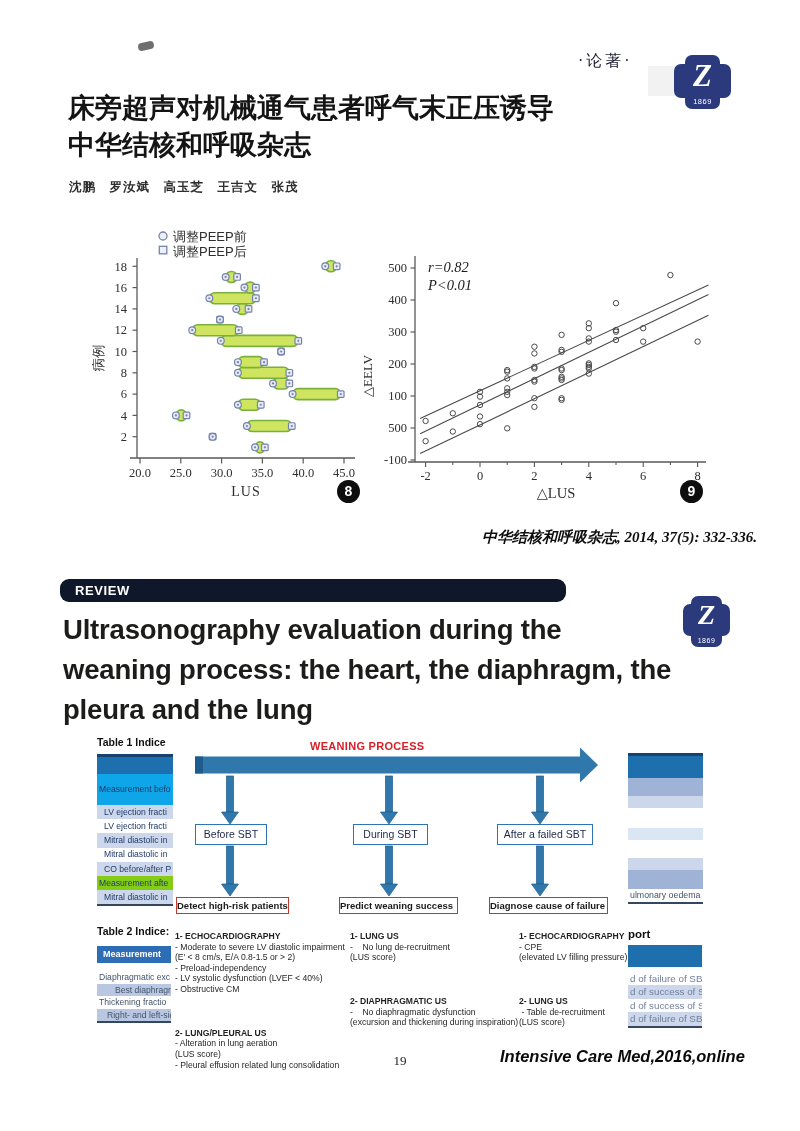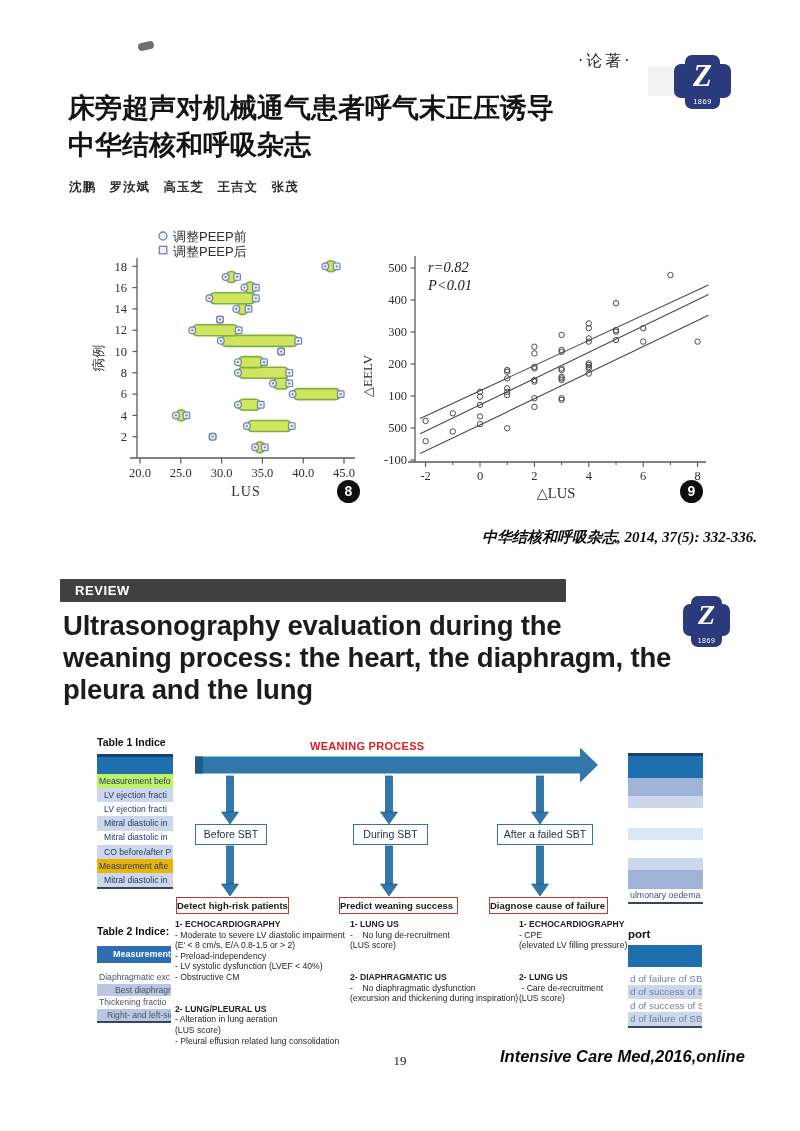--- a/index.html
+++ b/index.html
@@ -34,46 +34,46 @@
   .cn-title{left:68px;top:90px;width:620px;font-family:"Liberation Serif","DejaVu Serif",serif;
             font-size:27px;line-height:37px;font-weight:600;color:#141414;white-space:pre-line;}
   .authors{left:69px;top:179px;font-size:12.5px;font-weight:700;color:#2e2e2e;letter-spacing:1px;
            font-family:"Liberation Serif","DejaVu Serif",serif;}
 
   .fignum{width:23px;height:23px;border-radius:50%;background:#0e0e0e;color:#fff;
           font-weight:700;font-size:14px;line-height:23px;text-align:center;}
   .citation1{left:300px;top:528px;width:457px;text-align:right;font-size:15px;font-weight:700;
              font-style:italic;color:#0d0d0d;font-family:"Liberation Serif","DejaVu Serif",serif;}
 
-  .review-banner{left:60px;top:579px;width:506px;height:23px;background:#404040;border-radius:1px;}
+  .review-banner{left:60px;top:579px;width:506px;height:23px;background:#0f172a;border-radius:9px;}
   .review-banner span{display:block;padding:4px 0 0 15px;color:#fff;font-size:13px;font-weight:700;
                       letter-spacing:.6px;}
   .crossmark{left:591px;top:604px;width:130px;height:30px;}
   .cm-ring{position:absolute;left:0;top:0;width:21px;height:21px;border:3px solid #b5b5b5;
            border-radius:50%;background:#fff;}
   .cm-book{position:absolute;left:7px;top:5px;width:10px;height:16px;background:#a8251b;border-radius:2.5px;}
   .cm-label{position:absolute;left:32px;top:8px;font-size:10px;color:#5c5c5c;
             font-family:"Liberation Serif","DejaVu Serif",serif;}
-  .en-title{left:63px;top:610px;width:660px;font-size:27.5px;line-height:32px;font-weight:600;
+  .en-title{left:63px;top:610px;width:660px;font-size:27.5px;line-height:40px;font-weight:600;
             color:#1c1c1a;white-space:pre-line;letter-spacing:-.2px;}
 
   
   .t-title{font-size:10.5px;font-weight:700;color:#111;white-space:nowrap;}
   .frag{overflow:hidden;border-bottom:2px solid #33475e;}
   .frag .row{font-size:8.6px;line-height:1;display:flex;align-items:center;color:#203a66;
              white-space:nowrap;overflow:hidden;}
   .weaning-label{left:310px;top:740px;width:160px;text-align:left;font-size:11px;font-weight:700;
                  color:#d92027;letter-spacing:.3px;}
   .stage-box{top:824px;height:19px;background:#fff;border:1.4px solid #2e74b5;text-align:center;
              font-size:10.5px;font-weight:400;color:#1b2a4a;line-height:19px;white-space:nowrap;}
   .outcome-box{top:897px;height:15px;background:#fff;border:1.5px solid #c0392b;
                font-size:9.5px;font-weight:600;color:#1a1a1a;line-height:15px;white-space:nowrap;}
   .detail-col{top:919px;}
   .detail-col .ln{height:10.6px;font-size:8.6px;color:#1f1f1f;white-space:pre;}
-  .detail-col .ln.b{font-weight:700;}
+  .detail-col .ln.b{font-weight:700;margin-top:12px;}
   .port-label{font-size:11.5px;font-weight:700;color:#111;}
   .page-num{left:378px;top:1053px;width:44px;text-align:center;font-size:13px;
             font-family:"Liberation Serif","DejaVu Serif",serif;color:#222;}
   .citation2{left:500px;top:1047px;font-size:16.5px;font-weight:700;font-style:italic;color:#0a0a0a;}
 </style>
 </head>
 <body>
 
 <div class="page">
 
@@ -325,27 +325,27 @@
     <div class="zchar">Z</div>
     <div class="zyear">1869</div>
   </div>
   <div class="abs en-title">Ultrasonography evaluation during the
 weaning process: the heart, the diaphragm, the
 pleura and the lung</div>
 
   <div class="abs t-title" style="left:97px;top:736px">Table 1  Indice</div>
   <div id="table1" class="abs frag" style="left:97px;top:754px;width:76px">
       <div class="row" style="background: rgb(29, 112, 173); height: 17px; padding-left: 2px; border-top: 3px solid rgb(22, 67, 111);"></div>
-      <div class="row" style="background: #bef264; height: 14px; padding-left: 2px;">Measurement befo</div>
+      <div class="row" style="background: #0ea5e9; height: 31px; padding-left: 2px;">Measurement befo</div>
       <div class="row" style="background: rgb(204, 215, 236); height: 14.2px; padding-left: 7px;">LV ejection fracti</div>
       <div class="row" style="background: rgb(255, 255, 255); height: 14.2px; padding-left: 7px;">LV ejection fracti</div>
       <div class="row" style="background: rgb(204, 215, 236); height: 14.2px; padding-left: 7px;">Mitral diastolic in</div>
       <div class="row" style="background: rgb(255, 255, 255); height: 14.2px; padding-left: 7px;">Mitral diastolic in</div>
       <div class="row" style="background: rgb(204, 215, 236); height: 14.2px; padding-left: 7px;">CO before/after P</div>
-      <div class="row" style="background: #eab308; height: 14.2px; padding-left: 2px;">Measurement afte</div>
+      <div class="row" style="background: #84cc16; height: 14.2px; padding-left: 2px;">Measurement afte</div>
       <div class="row" style="background: rgb(204, 215, 236); height: 14.2px; padding-left: 7px;">Mitral diastolic in</div>
     </div>
 
   <div class="abs weaning-label">WEANING PROCESS</div>
 
   <svg class="abs" style="left:180px;top:735px" width="440" height="170" viewBox="0 0 440 170">
     <g>
       <rect x="15" y="21.5" width="385" height="17" fill="#3077ab"></rect>
       <rect x="15" y="21.5" width="8" height="17" fill="#1d5c8c"></rect>
       <polygon points="400,12.5 418,30 400,47.5" fill="#3077ab"></polygon>
@@ -398,27 +398,27 @@
       <div class="ln">-    No diaphragmatic dysfunction</div>
       <div class="ln">(excursion and thickening during inspiration)</div>
     </div>
   <div id="col2" class="abs detail-col" style="left:519px;width:135px">
       <div class="ln b">1- ECHOCARDIOGRAPHY</div>
       <div class="ln">- CPE</div>
       <div class="ln">(elevated LV filling pressure)</div>
       <div class="ln"></div>
       <div class="ln"></div>
       <div class="ln b">2- LUNG US</div>
-      <div class="ln"> - Care de-recruitment</div>
+      <div class="ln"> - Table de-recruitment</div>
       <div class="ln">(LUS score)</div>
     </div>
 
   <div class="abs t-title" style="left:97px;top:925px">Table 2  Indice:</div>
   <div id="table2" class="abs frag" style="left:97px;top:946px;width:74px">
-      <div class="row" style="background: rgb(45, 109, 181); height: 17px; padding-left: 16px; font-size: 9px; color: rgb(255, 255, 255); font-weight: 700;">Measurement</div>
+      <div class="row" style="background: rgb(45, 109, 181); height: 17px; padding-left: 6px; font-size: 9px; color: rgb(255, 255, 255); font-weight: 700;">Measurement</div>
       <div class="row" style="background: rgb(255, 255, 255); height: 8px; padding-left: 2px;"></div>
       <div class="row" style="background: rgb(255, 255, 255); height: 12.6px; padding-left: 2px; font-size: 8.6px; color: rgb(68, 84, 106);">Diaphragmatic exc</div>
       <div class="row" style="background: rgb(185, 199, 226); height: 12.6px; padding-left: 18px; font-size: 8.6px; color: rgb(68, 84, 106);">Best diaphragmati</div>
       <div class="row" style="background: rgb(255, 255, 255); height: 12.6px; padding-left: 2px; font-size: 8.6px; color: rgb(68, 84, 106);">Thickening fractio</div>
       <div class="row" style="background: rgb(185, 199, 226); height: 12.6px; padding-left: 10px; font-size: 8.6px; color: rgb(68, 84, 106);">Right- and left-sid</div>
     </div>
 
   <div id="rtop" class="abs frag" style="left:628px;top:753px;width:75px">
       <div class="row" style="background: rgb(29, 112, 173); height: 22px; padding-left: 2px; border-top: 3px solid rgb(22, 67, 111);"></div>
       <div class="row" style="background: rgb(159, 179, 215); height: 18px; padding-left: 2px;"></div>

